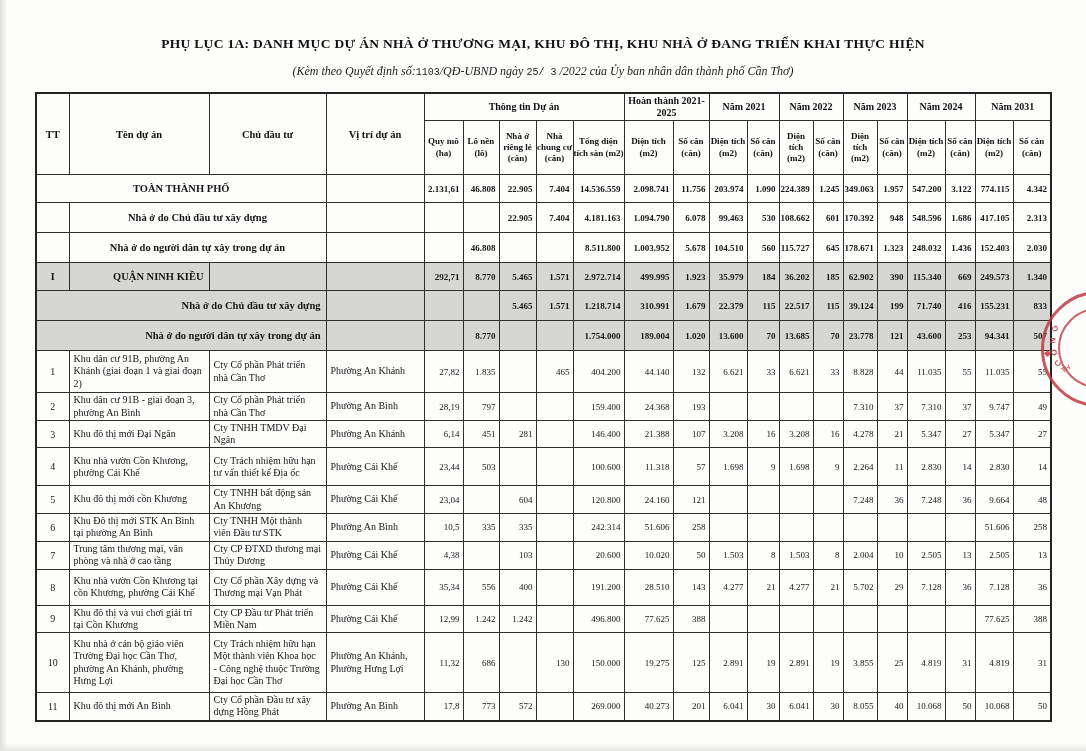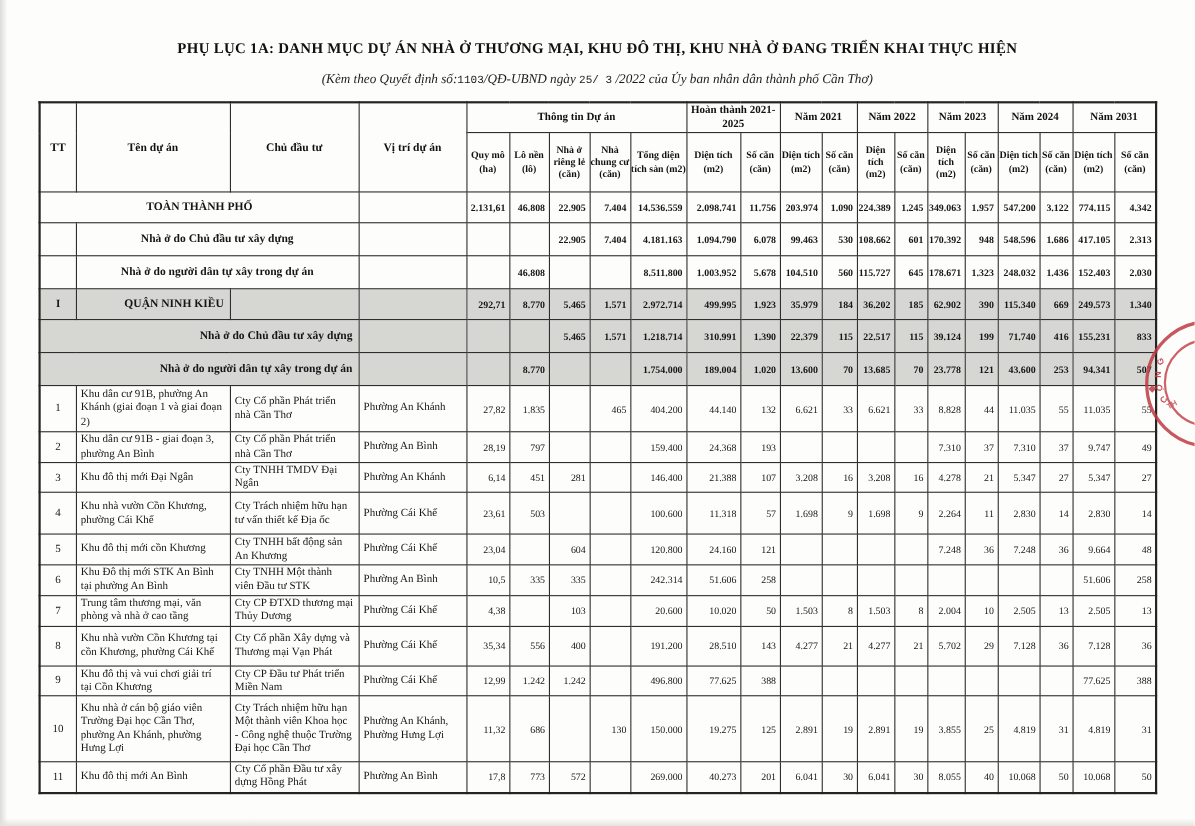--- a/index.html
+++ b/index.html
@@ -214,21 +214,21 @@
       </tr>
       <tr class="gray bold" style="height: 30px;">
         <td class="label left" colspan="3">Nhà ở do Chủ đầu tư xây dựng</td>
         <td></td>
         <td class="num"></td>
         <td class="num"></td>
         <td class="num">5.465</td>
         <td class="num">1.571</td>
         <td class="num">1.218.714</td>
         <td class="num">310.991</td>
-        <td class="num">1.390</td>
+        <td class="num">1.679</td>
         <td class="num">22.379</td>
         <td class="num">115</td>
         <td class="num">22.517</td>
         <td class="num">115</td>
         <td class="num">39.124</td>
         <td class="num">199</td>
         <td class="num">71.740</td>
         <td class="num">416</td>
         <td class="num">155.231</td>
         <td class="num">833</td>
@@ -321,21 +321,21 @@
         <td class="num">5.347</td>
         <td class="num">27</td>
         <td class="num">5.347</td>
         <td class="num">27</td>
       </tr>
       <tr style="height: 38px;">
         <td class="center">4</td>
         <td class="name">Khu nhà vườn Cồn Khương, phường Cái Khế</td>
         <td class="name">Cty Trách nhiệm hữu hạn tư vấn thiết kế Địa ốc</td>
         <td class="name">Phường Cái Khế</td>
-        <td class="num">23,61</td>
+        <td class="num">23,44</td>
         <td class="num">503</td>
         <td class="num"></td>
         <td class="num"></td>
         <td class="num">100.600</td>
         <td class="num">11.318</td>
         <td class="num">57</td>
         <td class="num">1.698</td>
         <td class="num">9</td>
         <td class="num">1.698</td>
         <td class="num">9</td>

